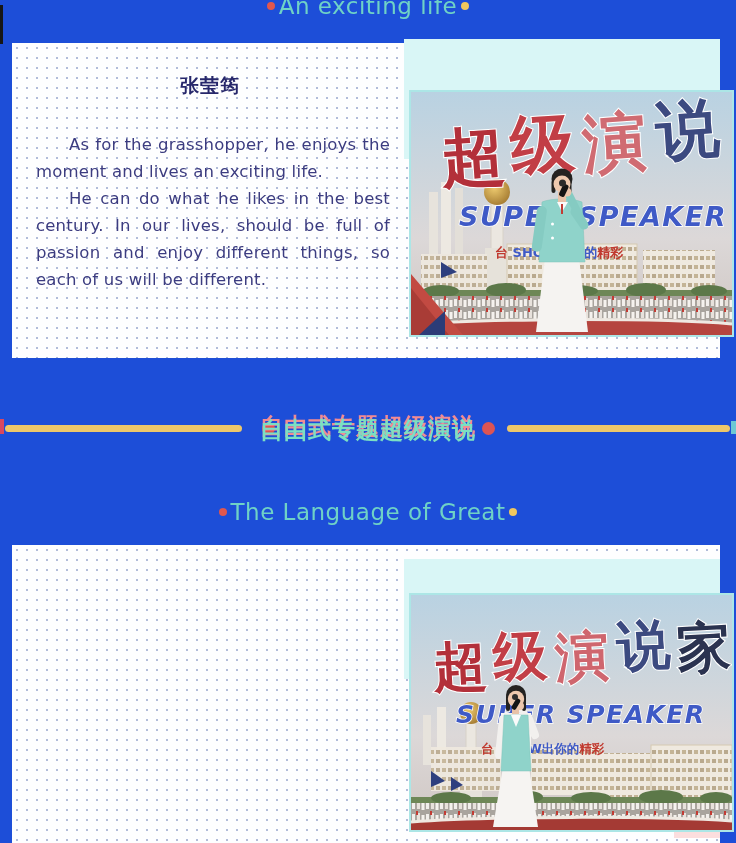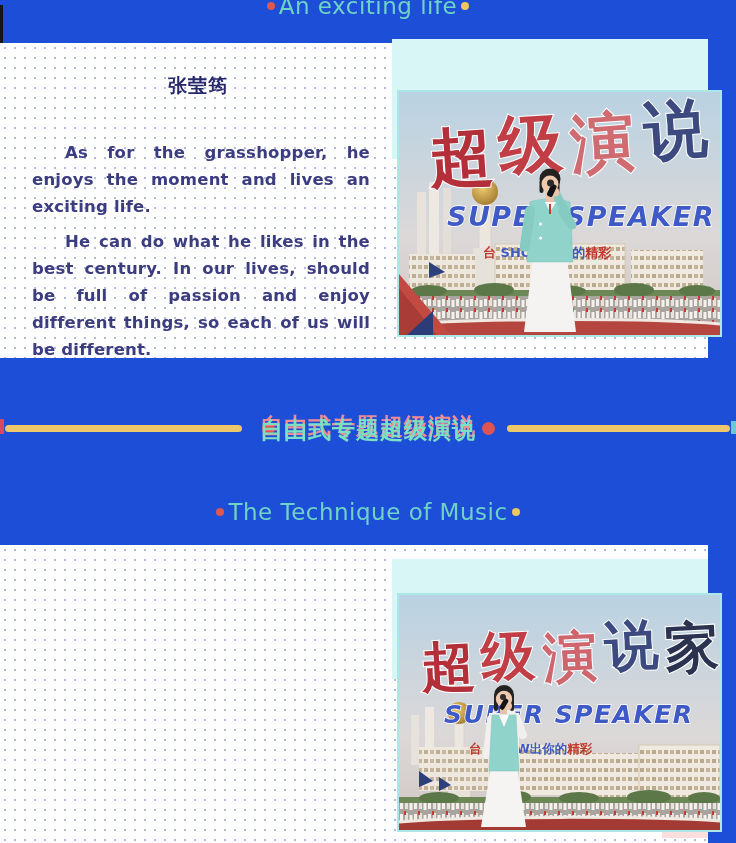--- a/index.html
+++ b/index.html
@@ -18,21 +18,21 @@
   }
   .dot { display:inline-block; vertical-align:middle; border-radius:50%; }
   .dot.sm { width:8px; height:8px; margin:0 4px; }
   .dot.red { background:#e0574f; }
   .dot.yellow { background:#f0c75e; }
   .title-1 { top:-7px; }
   .title-2 { top:499px; }
 
   
   .card {
-    position:absolute; left:0; width:708px; background-color:#fefeff;
+    position:absolute; left:12px; width:708px; background-color:#fefeff;
     background-image: radial-gradient(circle, #b2bcd9 1px, rgba(178,188,217,0) 1.4px);
     background-size:10px 10px;
   }
   .card-1 { top:43px; height:315px; }
   .card-2 { top:545px; height:298px; }
   .deco { position:absolute; }
   .deco.cyan { background:#d9f6f6; right:0; width:316px; height:120px; }
   .card-1 .deco.cyan { top:-4px; }
   .card-2 .deco.cyan { top:14px; }
   .deco.pink { background:#fbdede; right:0; width:46px; }
@@ -46,21 +46,21 @@
   .card-1 .speaker-name { top:30px; }
   .card-2 .speaker-name { top:32px; }
 
   .body-text {
     position:absolute; left:24px; width:354px;
     font-size:16.5px; line-height:27px; color:#3c3c80;
     text-align:justify; letter-spacing:.2px;
   }
   .card-1 .body-text { top:88px; }
   .card-2 .body-text { top:90px; }
-  .body-text p { text-indent:2em; margin:8px;font-weight:bold; }
+  .body-text p { text-indent:2em; margin:0; }
 
   .photo {
     position:absolute; left:397px; border:2px solid #ace6e6; background:#cfd9df;
   }
   .card-1 .photo { top:47px; width:325px; height:247px; }
   .card-2 .photo { top:48px; width:325px; height:239px; }
   .photo svg { display:block; }
 
   
   .divider { position:absolute; top:415px; left:0; width:602px; height:30px; }
@@ -192,21 +192,21 @@
     <span class="edge-l"></span>
     <span class="bar bar-l"></span>
     <span class="dot lg red dot-l"></span>
     <h2 class="divider-title">自由式专题超级演说</h2>
     <span class="dot lg red dot-r"></span>
     <span class="bar bar-r"></span>
     <span class="edge-r"></span>
   </div>
 
   <div class="title-row title-2">
-    <span class="dot sm red"></span><span class="t">The Technique of Music</span><span class="dot sm yellow"></span>
+    <span class="dot sm red"></span><span class="t">The Language of Great</span><span class="dot sm yellow"></span>
   </div>
 
   <div class="card card-2">
     <div class="deco cyan"></div>
     <div class="deco pink"></div>
 
 
 
     <div class="photo">
       <svg width="321" height="235" viewBox="0 0 321 235" xmlns="http://www.w3.org/2000/svg">

